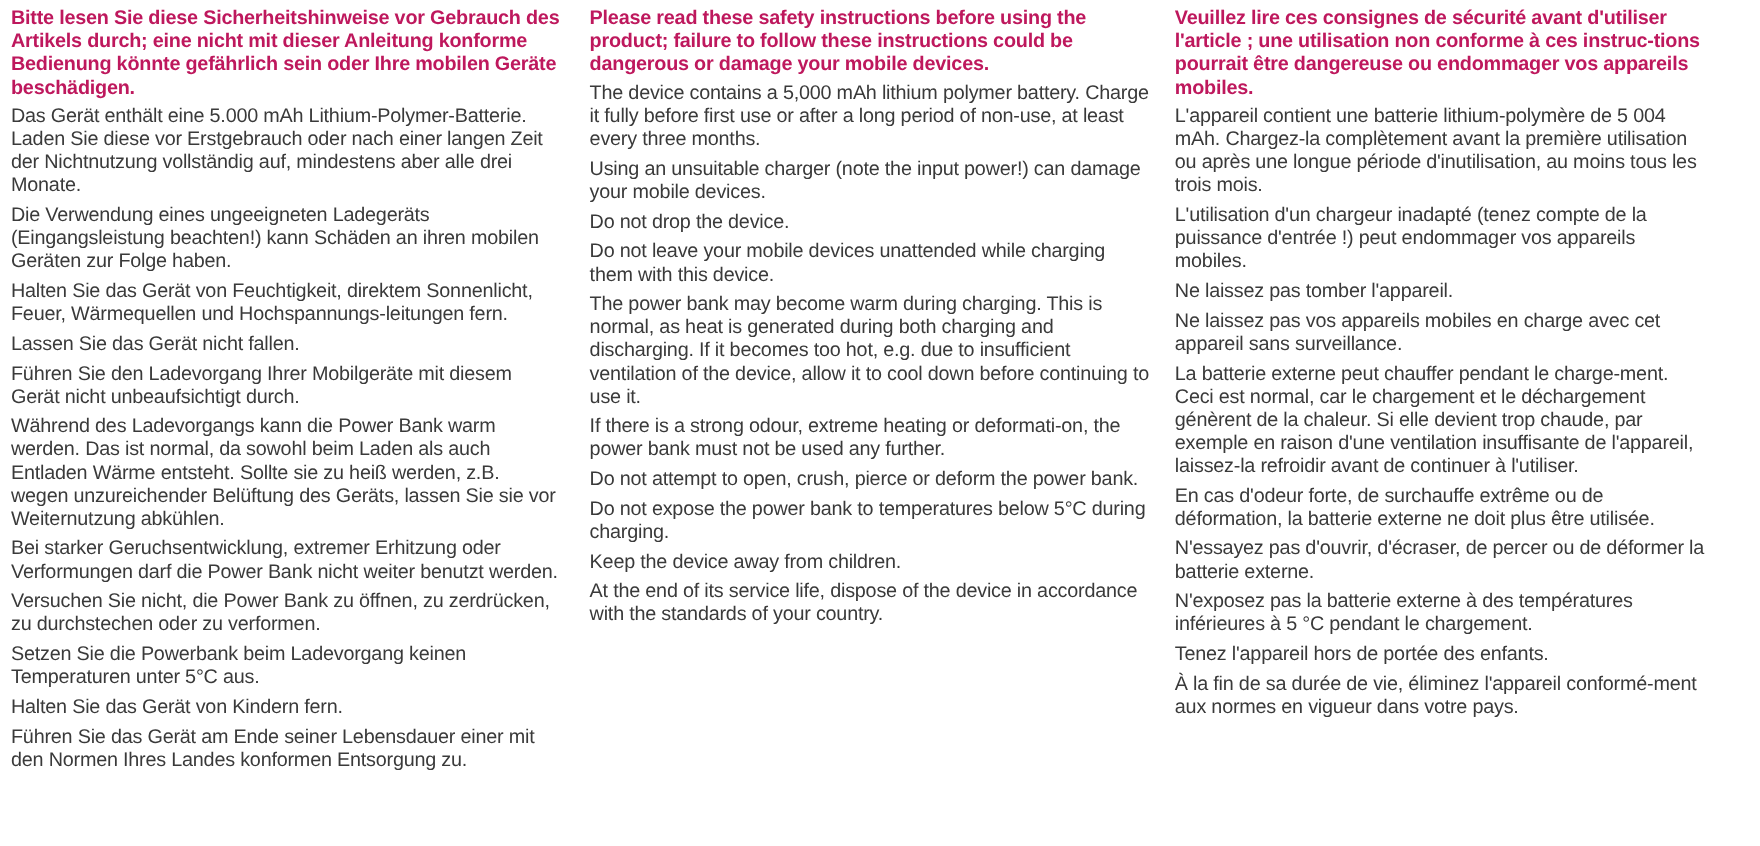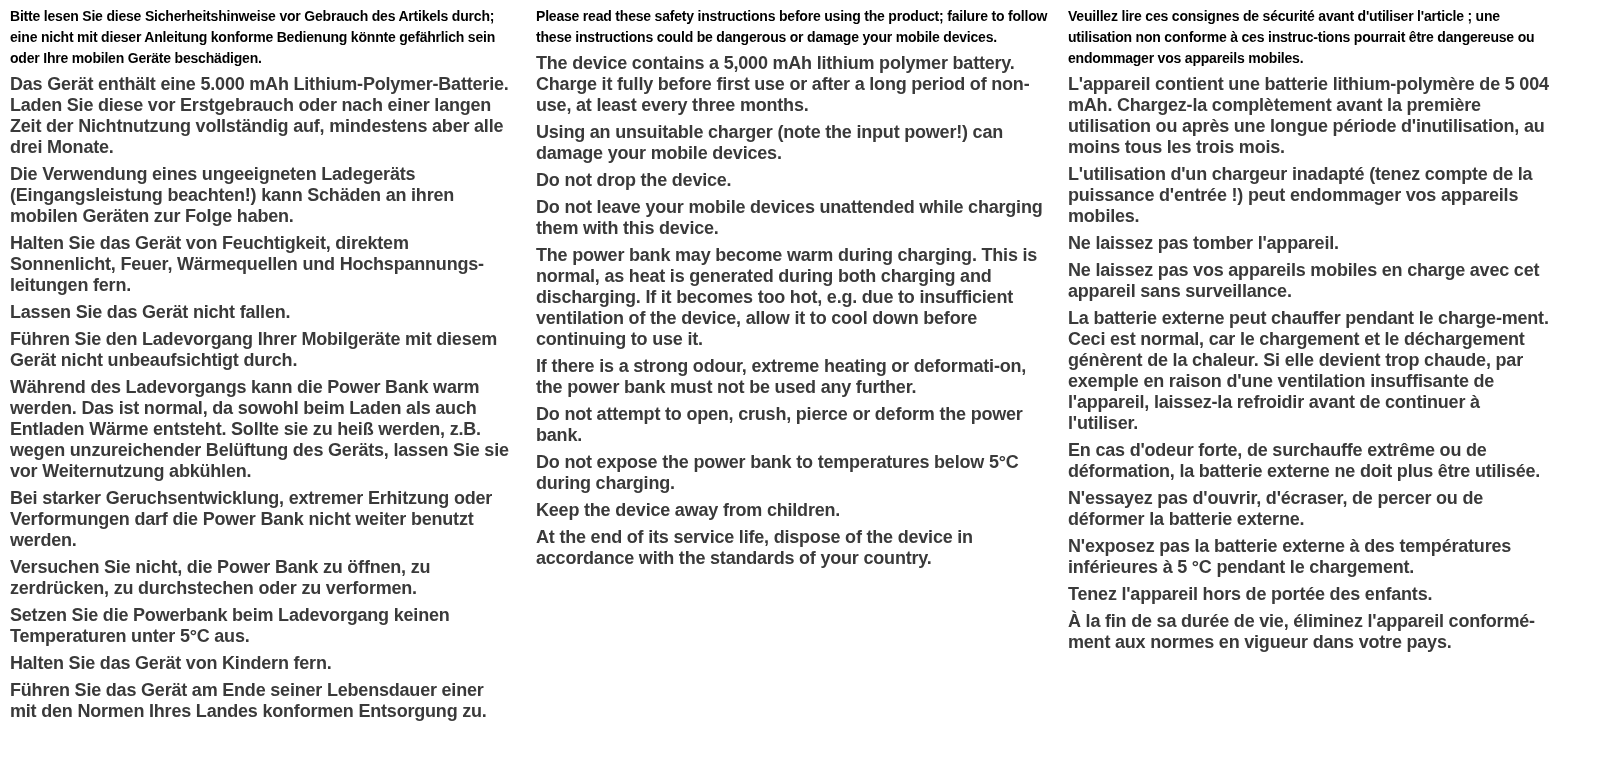--- a/index.html
+++ b/index.html
@@ -20,31 +20,31 @@
     background: #ffffff;
   }
   .col {
     flex: 0 0 auto;
   }
   .col-de { width: 500px; margin-right: 26px; }
   .col-en { width: 512px; margin-right: 20px; }
   .col-fr { width: 482px; }
   .col h2 {
     margin: 0 0 5px 0;
-    font-size: 14px;
+    font-size: 18px;
     line-height: 21px;
     font-weight: 700;
-    color: #000000;
+    color: #be185d;
     letter-spacing: -0.2px;
   }
   .col p {
     margin: 0 0 6px 0;
     font-size: 18px;
     line-height: 21px;
-    font-weight: 700;
+    font-weight: 400;
     color: #3a3a3a;
     letter-spacing: -0.2px;
   }
 </style>
 </head>
 <body>
 
 <div class="page">
 
   <section class="col col-de">

